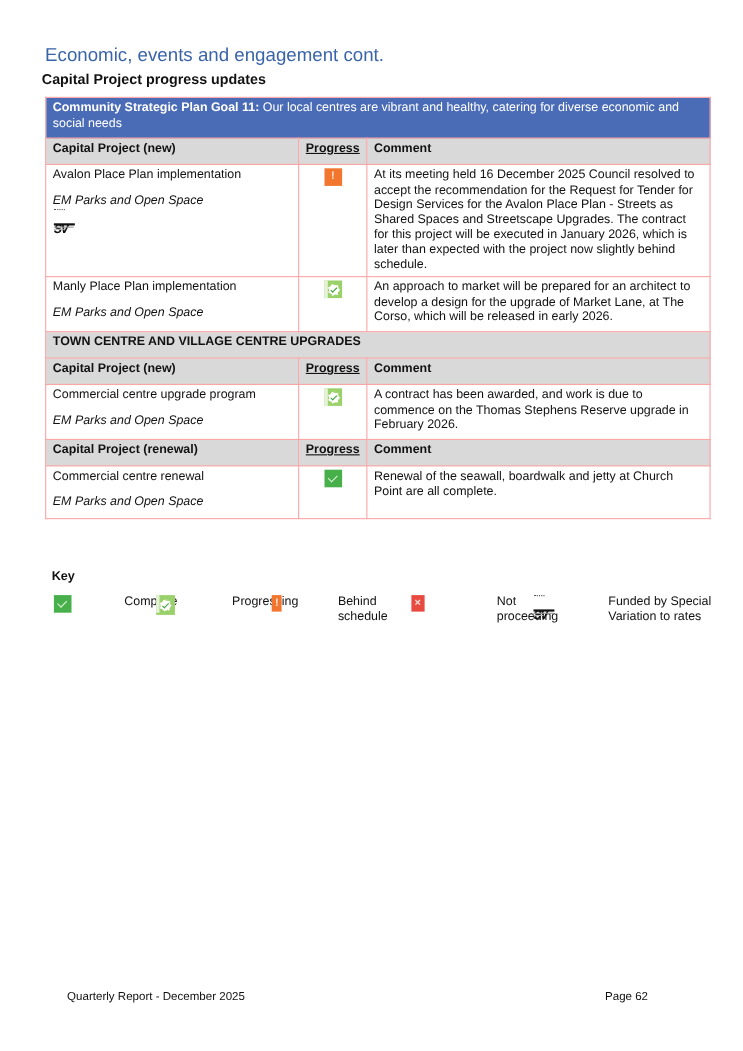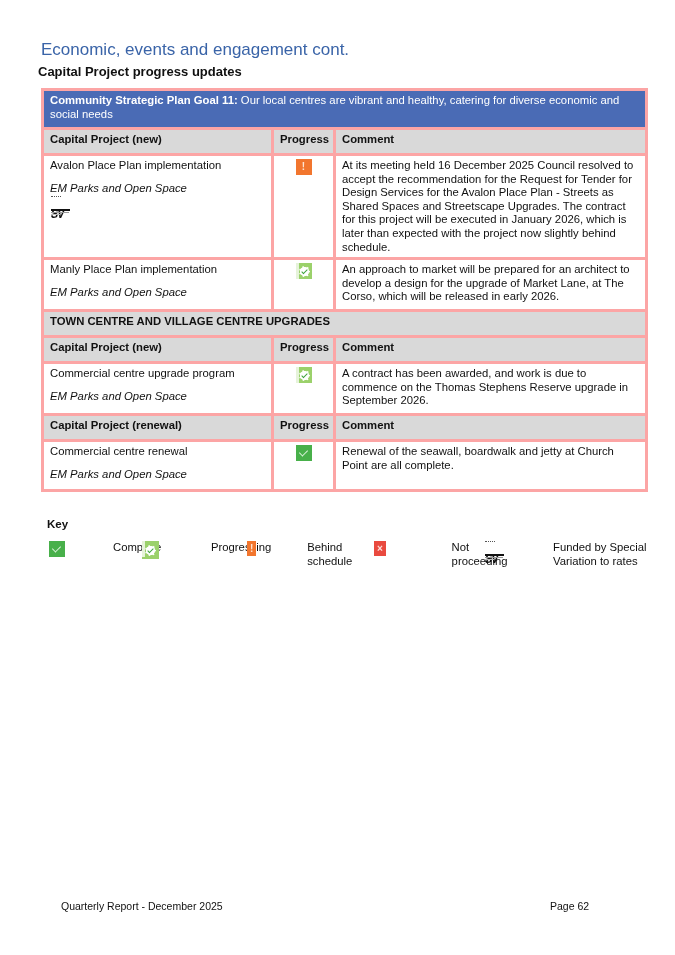--- a/index.html
+++ b/index.html
@@ -2,26 +2,26 @@
 <html><head>
 <meta charset="utf-8">
 <style>
   html, body { margin: 0; padding: 0; background: #ffffff; }
   body { width: 675px; height: 955px; position: relative; overflow: hidden;
          font-family: "Liberation Sans", sans-serif; color: #111; }
   .section-heading { position: absolute; left: 41px; top: 40px; font-size: 17px; font-weight: normal; color: #3a64a8; }
   .page-title { position: absolute; left: 38px; top: 64px; font-size: 13px; font-weight: bold; color: #111; }
 
   table.cp { position: absolute; left: 41px; top: 88px; width: 604px; border-collapse: collapse; table-layout: fixed; font-size: 11.3px; }
-  table.cp td { border: 3px solid #fca5a5; padding: 3px 6px; vertical-align: top; line-height: 13.6px; }
+  table.cp td { border: 1px solid #fca5a5; padding: 3px 6px; vertical-align: top; line-height: 13.6px; }
   .goal-row td { background: #4a6bb5; color: #fff; border-color: #4a6bb5; height: 30px; }
   .goal-row b { font-weight: bold; }
   .section-row td { background: #d9d9d9; font-weight: bold; height: 17px; padding-top: 3px; }
   .head-row td { background: #d9d9d9; font-weight: bold; height: 17px; }
-  .head-row td.prog { text-align: center; }
+  .head-row td.prog { text-align: center; text-decoration: underline; }
   .data-row td { background: #fff; }
   .proj-name { display: block; }
   .proj-owner { display: block; font-style: italic; margin-top: 9px; }
   td.prog-cell { text-align: center; padding-top: 4px; }
   .name-wrap { position: relative; }
   .sv-inline { position: absolute; right: -1px; top: 1px; }
 
   
   .ic { display: inline-block; width: 16px; height: 16px; position: relative; vertical-align: middle; }
   .ic-complete { background: #48b04a; }
@@ -104,21 +104,21 @@
     <td>Comment</td>
   </tr>
   <tr class="data-row">
     <td style="height:43px">
       <span class="proj-name">Commercial centre upgrade program</span>
       <span class="proj-owner">EM Parks and Open Space</span>
     </td>
     <td class="prog-cell">
       <span class="ic ic-progress"><span class="inner"></span></span>
     </td>
-    <td>A contract has been awarded, and work is due to commence on the Thomas Stephens Reserve upgrade in September 2026.</td>
+    <td>A contract has been awarded, and work is due to commence on the Thomas Stephens Reserve upgrade in February 2026.</td>
   </tr>
   <tr class="head-row">
     <td>Capital Project (renewal)</td>
     <td class="prog">Progress</td>
     <td>Comment</td>
   </tr>
   <tr class="data-row">
     <td style="height:41px">
       <span class="proj-name">Commercial centre renewal</span>
       <span class="proj-owner">EM Parks and Open Space</span>

